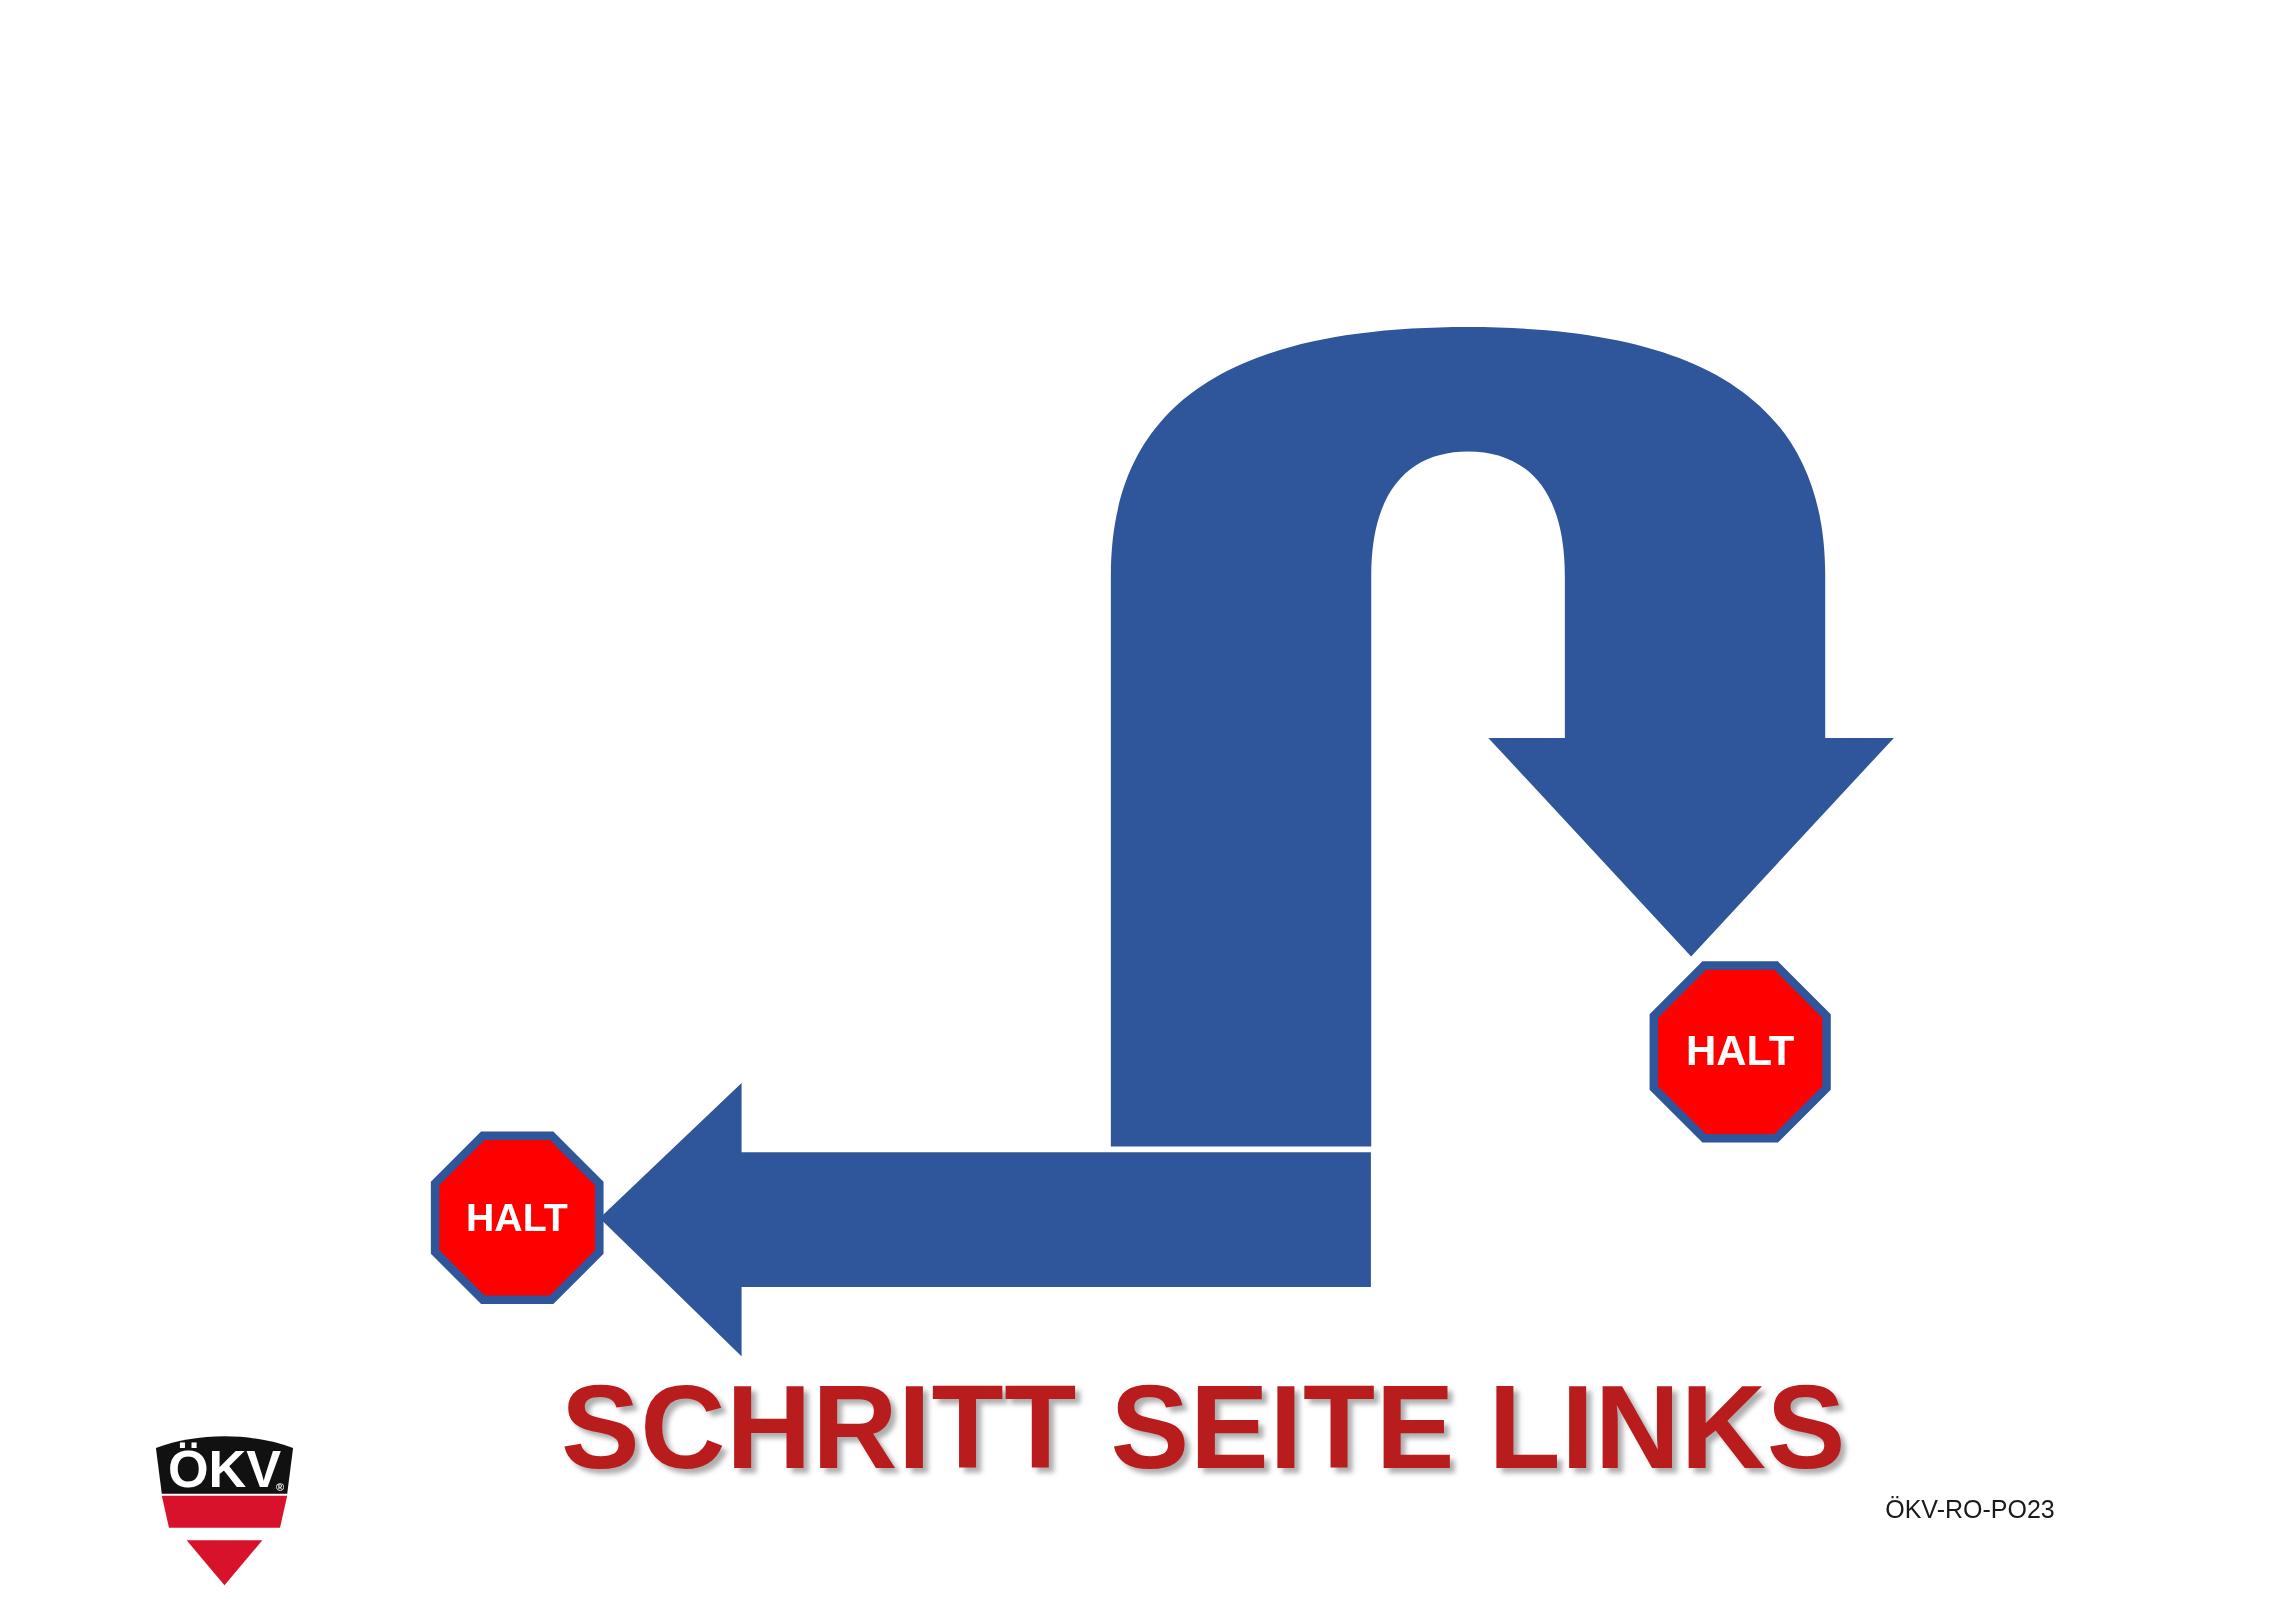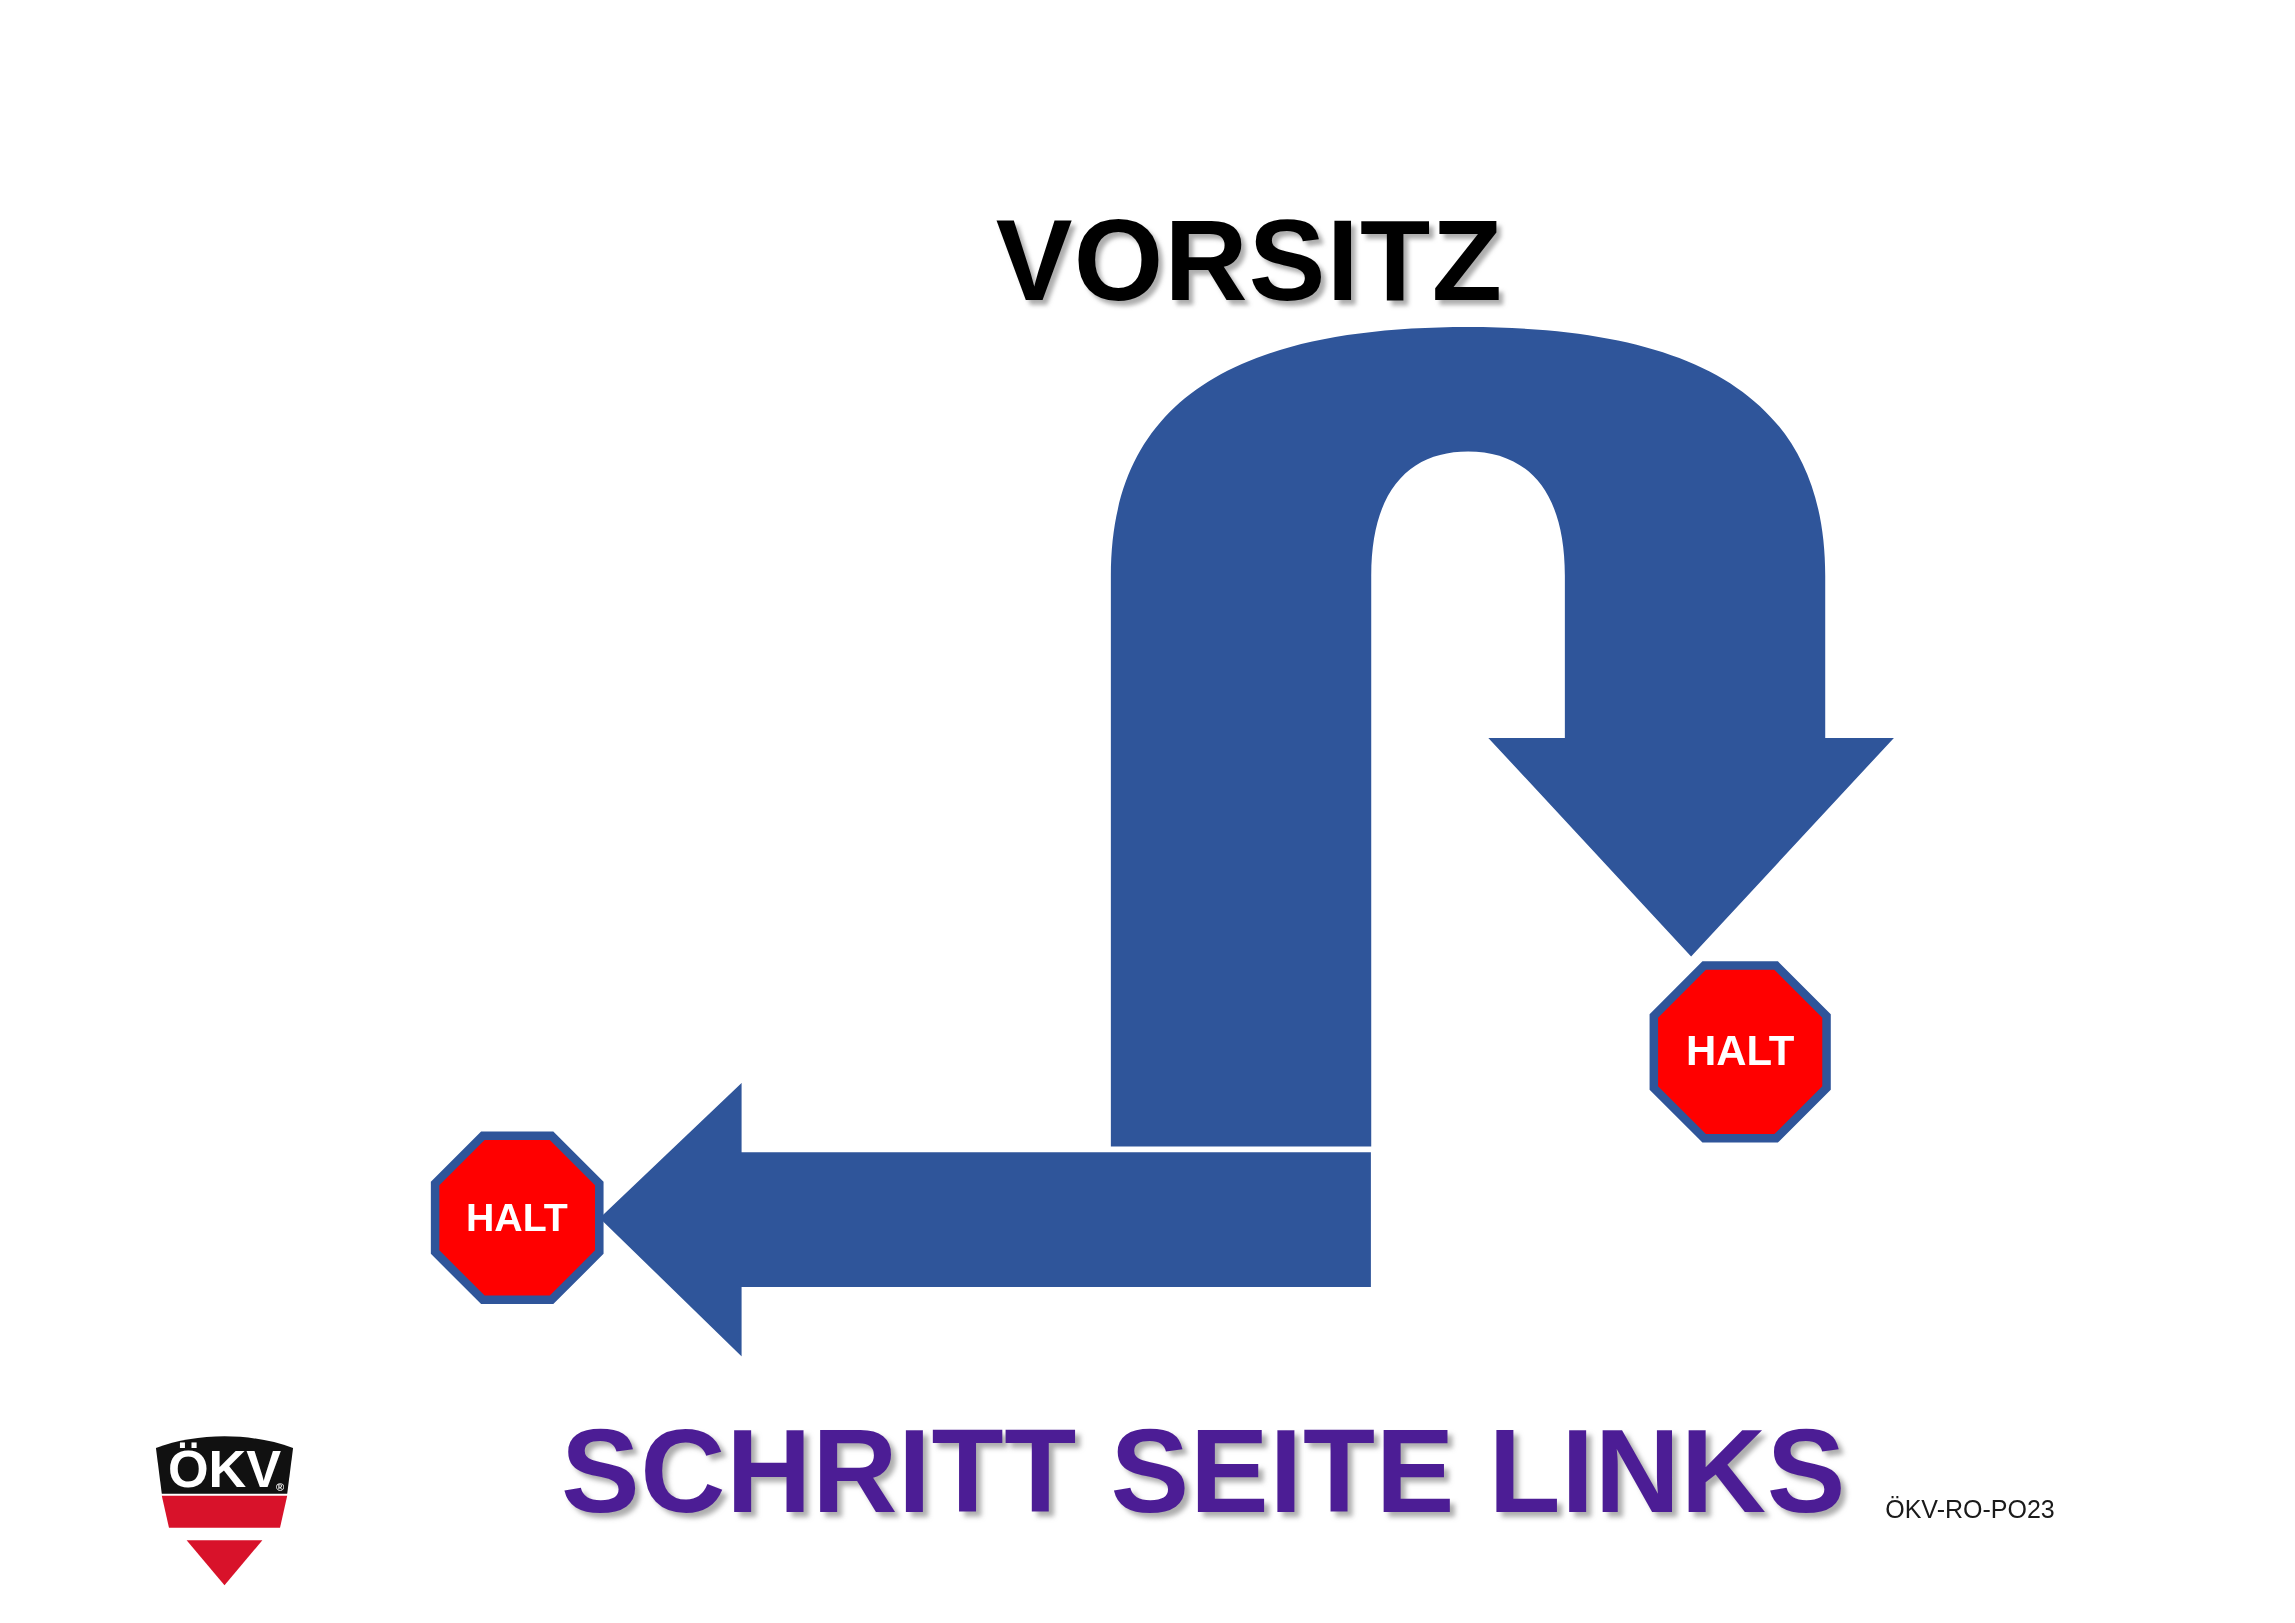--- a/index.html
+++ b/index.html
@@ -54,25 +54,24 @@
   .title-bottom {
     position: absolute;
     left: 366px;
     top: 1368px;
     width: 1675px;
     text-align: center;
     font-family: "Liberation Sans", sans-serif;
     font-weight: bold;
     font-size: 118px;
     line-height: 1;
-    color: #4c1d95;
+    color: #b91c1c;
     letter-spacing: 0.7px;
     text-shadow: 5.2px 5.2px 5.2px rgba(120,120,120,0.6);
     white-space: nowrap;
-    margin-top: 44px;
   }
 
   .footer-code {
     position: absolute;
     left: 1767px;
     top: 1497px;
     width: 406px;
     text-align: center;
     font-family: "Liberation Sans", sans-serif;
     font-weight: normal;
@@ -115,21 +114,20 @@
     font-weight: bold;
     fill: #ffffff;
   }
 </style>
 </head>
 <body>
 
 <div id="page">
 
 
-  <div class="title-top">VORSITZ</div>
 
   <svg id="diagram" viewBox="0 0 3508 2481" xmlns="http://www.w3.org/2000/svg">
 
     <g>
 
       <path d="
         M 1698 1975
         L 1698 880
         C 1698 612 1888 500 2244 500
         C 2600 500 2790 612 2790 880

